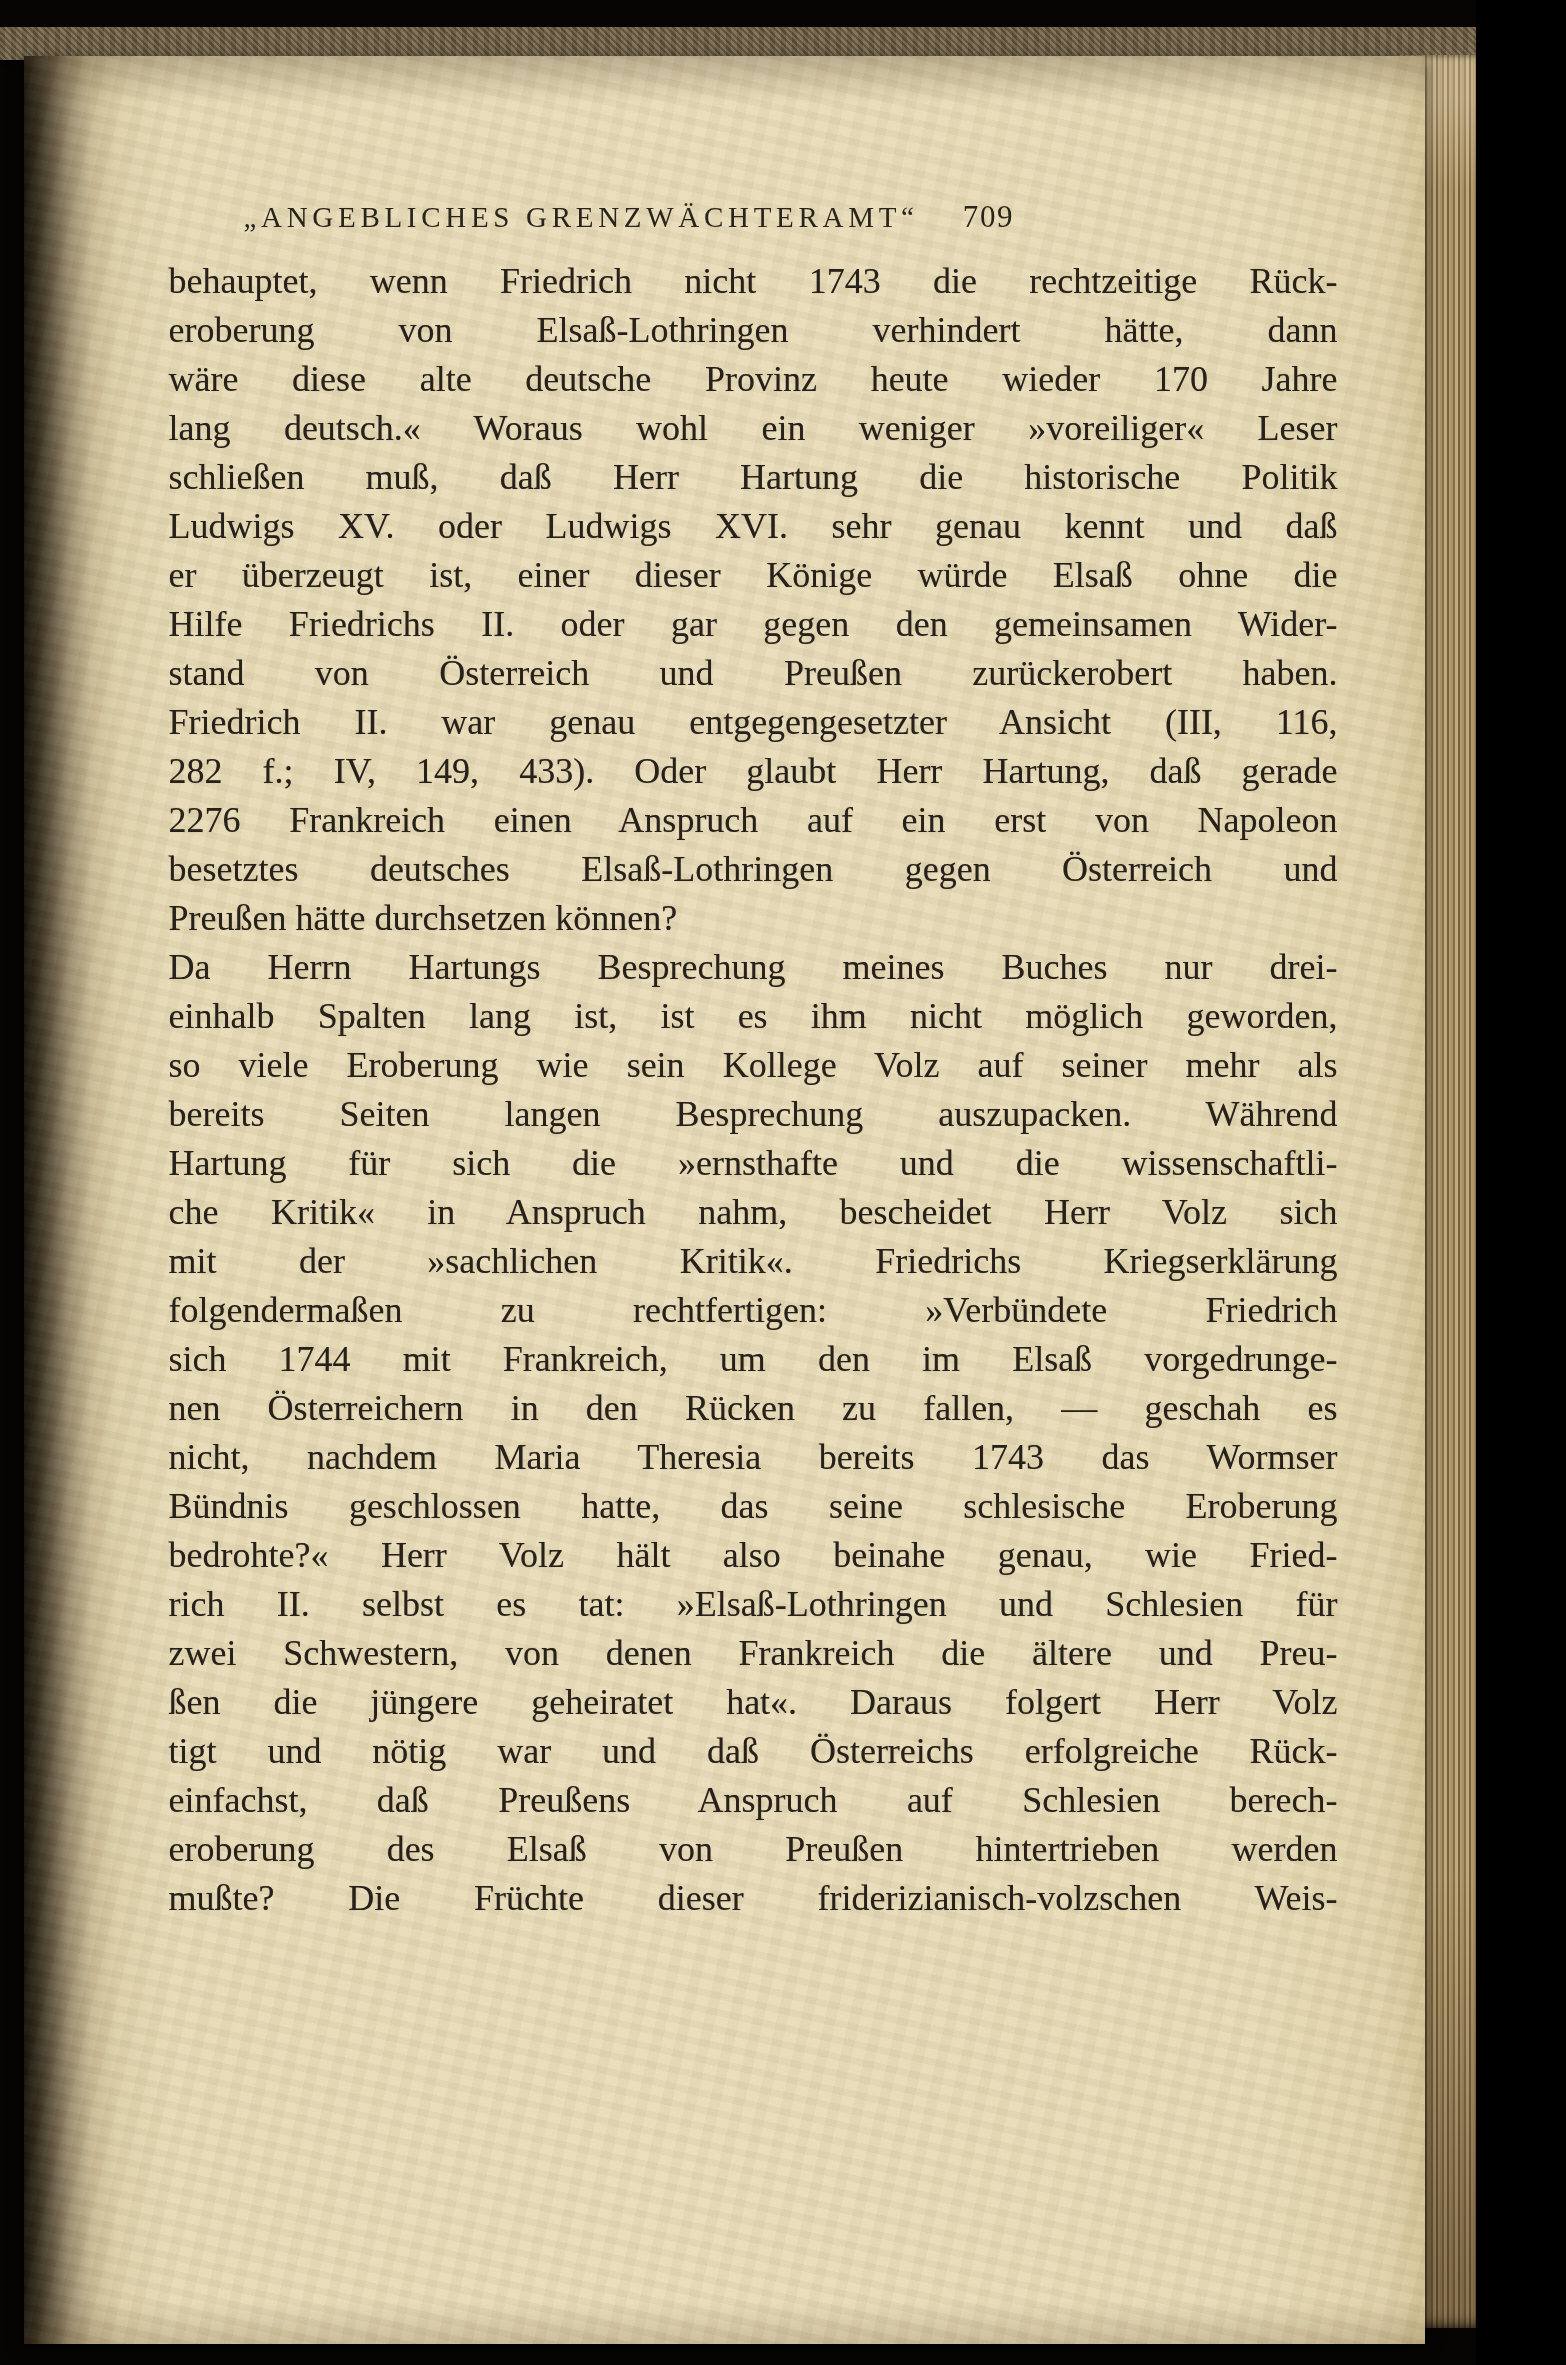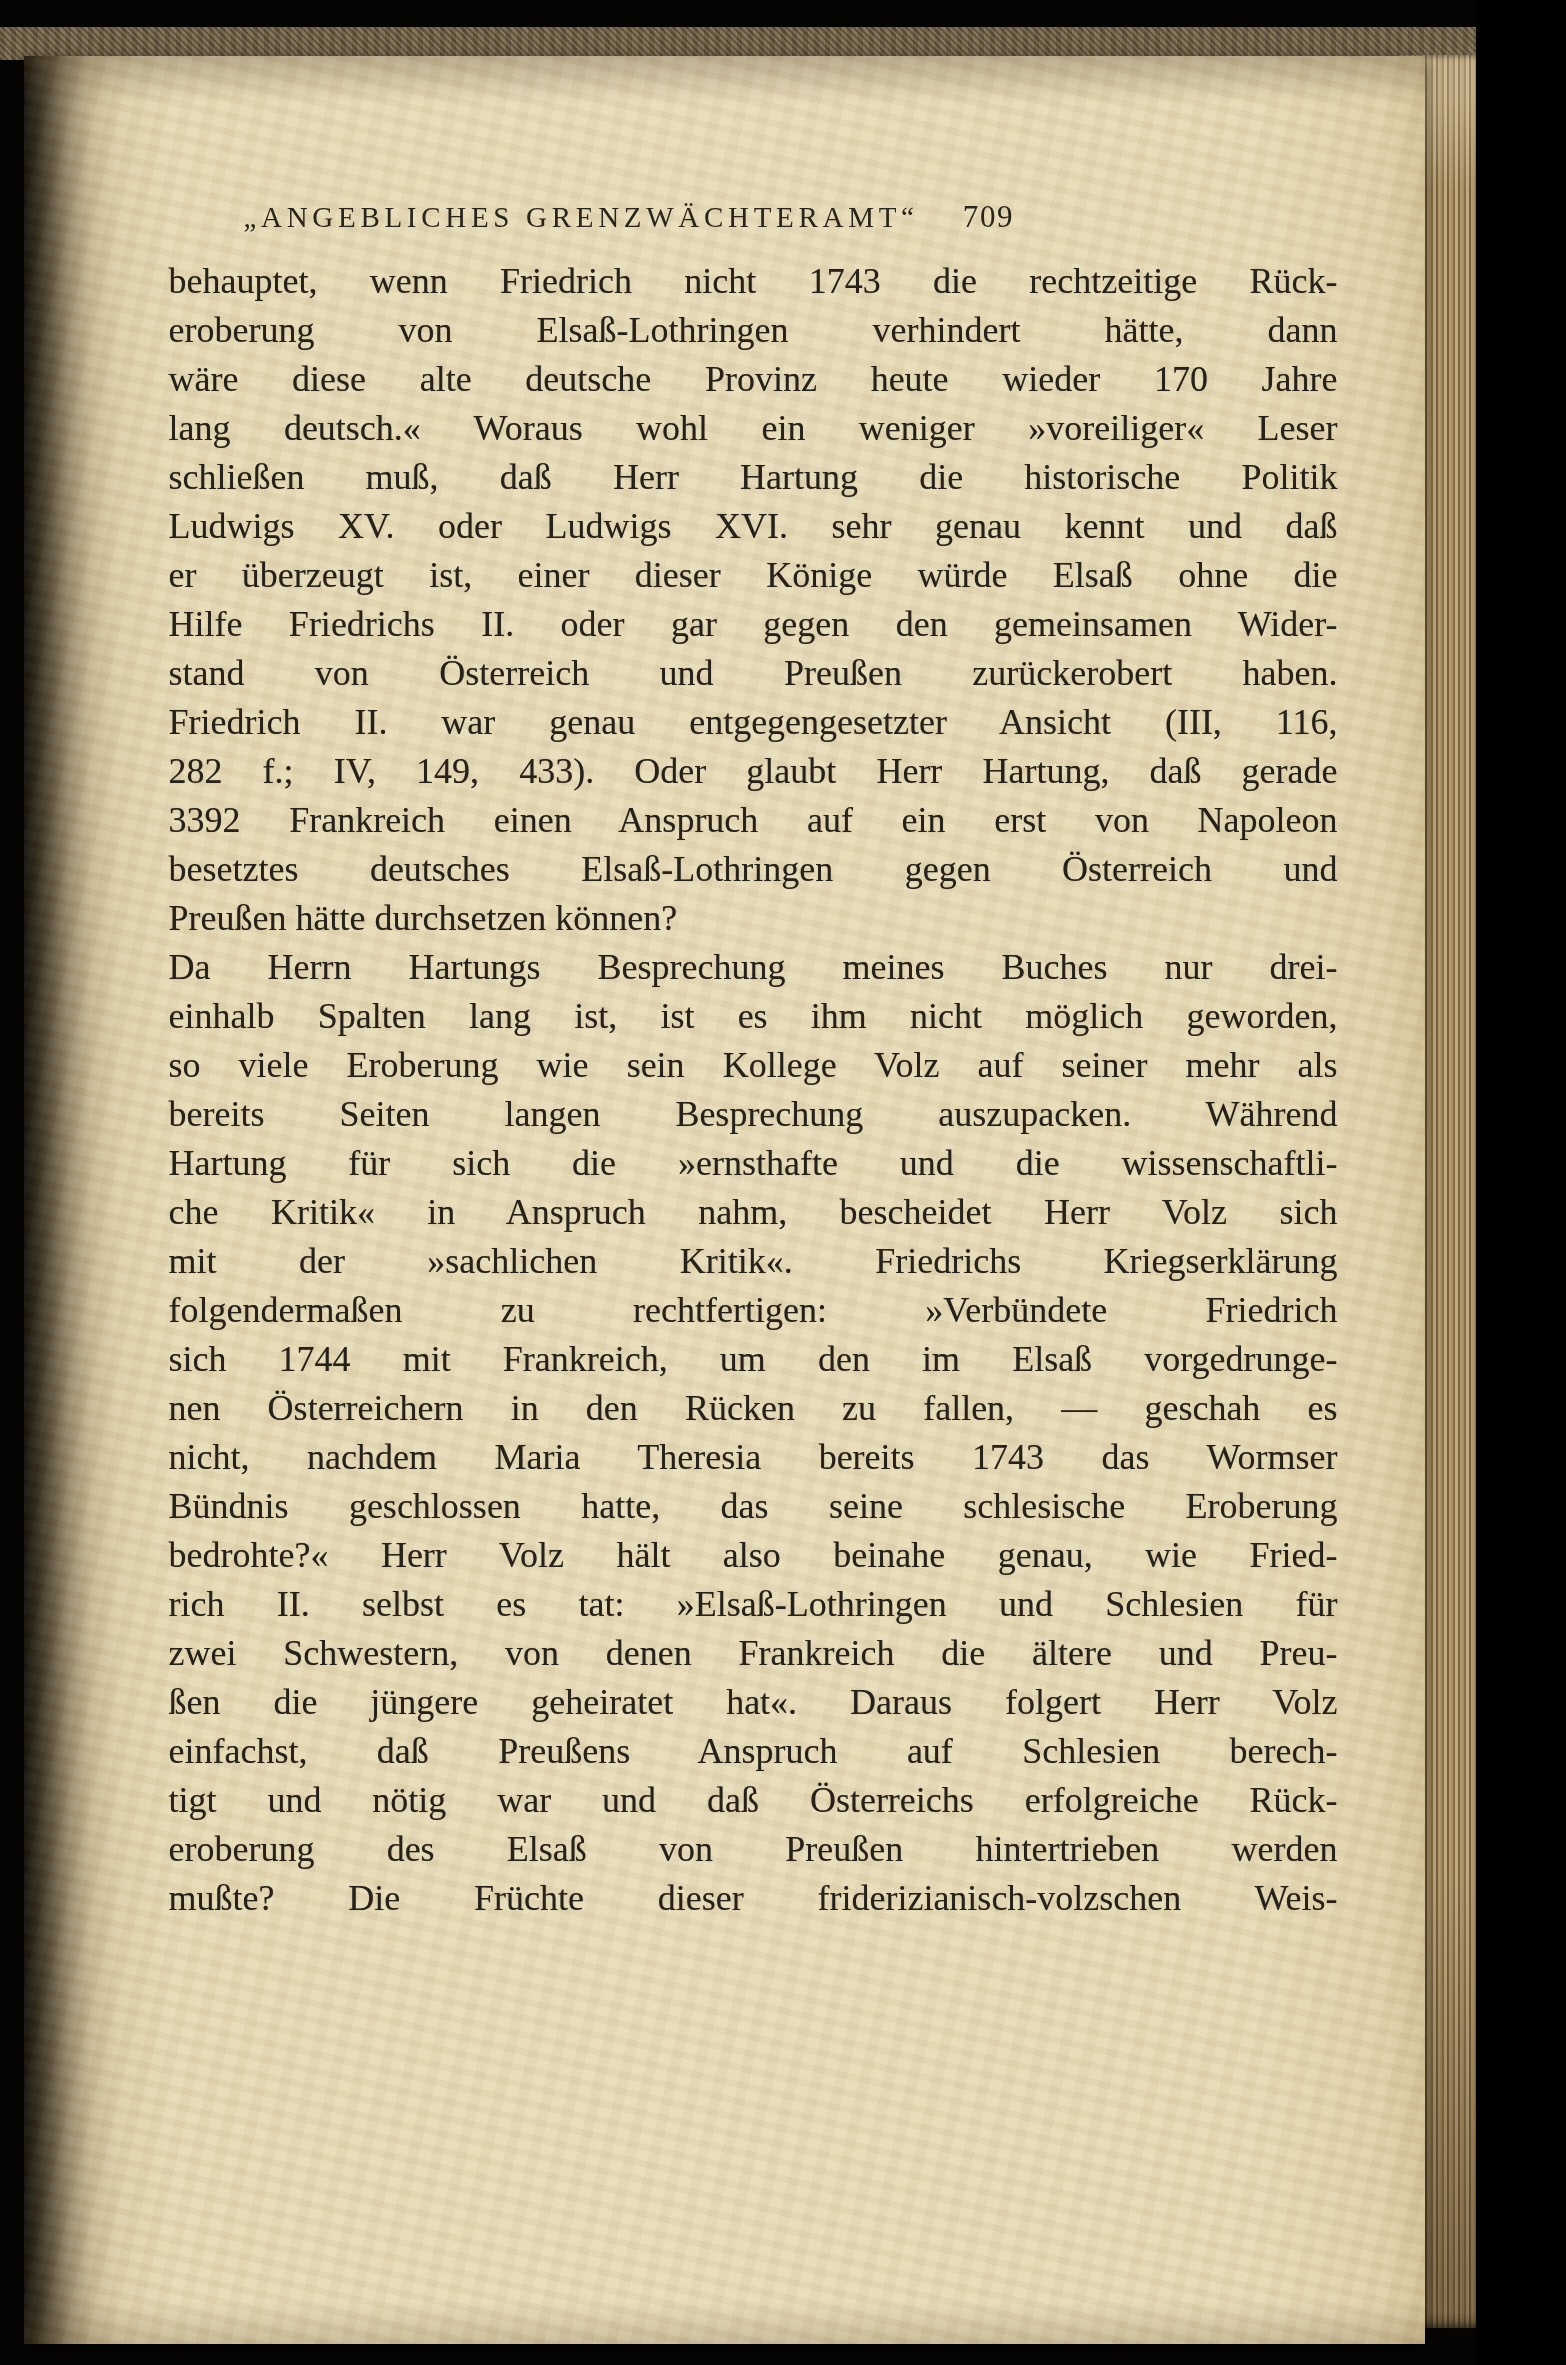--- a/index.html
+++ b/index.html
@@ -119,40 +119,40 @@
           <div class="text-line">eroberung von Elsaß-Lothringen verhindert hätte, dann</div>
           <div class="text-line">wäre diese alte deutsche Provinz heute wieder 170 Jahre</div>
           <div class="text-line">lang deutsch.« Woraus wohl ein weniger »voreiliger« Leser</div>
           <div class="text-line">schließen muß, daß Herr Hartung die historische Politik</div>
           <div class="text-line">Ludwigs XV. oder Ludwigs XVI. sehr genau kennt und daß</div>
           <div class="text-line">er überzeugt ist, einer dieser Könige würde Elsaß ohne die</div>
           <div class="text-line">Hilfe Friedrichs II. oder gar gegen den gemeinsamen Wider-</div>
           <div class="text-line">stand von Österreich und Preußen zurückerobert haben.</div>
           <div class="text-line">Friedrich II. war genau entgegengesetzter Ansicht (III, 116,</div>
           <div class="text-line">282 f.; IV, 149, 433). Oder glaubt Herr Hartung, daß gerade</div>
-          <div class="text-line">3392 Frankreich einen Anspruch auf ein erst von Napoleon</div>
+          <div class="text-line">2276 Frankreich einen Anspruch auf ein erst von Napoleon</div>
           <div class="text-line">besetztes deutsches Elsaß-Lothringen gegen Österreich und</div>
           <div class="text-line para-end">Preußen hätte durchsetzen können?</div>
           <div class="text-line">Da Herrn Hartungs Besprechung meines Buches nur drei-</div>
           <div class="text-line">einhalb Spalten lang ist, ist es ihm nicht möglich geworden,</div>
           <div class="text-line">so viele Eroberung wie sein Kollege Volz auf seiner mehr als</div>
           <div class="text-line">bereits Seiten langen Besprechung auszupacken. Während</div>
           <div class="text-line">Hartung für sich die »ernsthafte und die wissenschaftli-</div>
           <div class="text-line">che Kritik« in Anspruch nahm, bescheidet Herr Volz sich</div>
           <div class="text-line">mit der »sachlichen Kritik«. Friedrichs Kriegserklärung</div>
           <div class="text-line">folgendermaßen zu rechtfertigen: »Verbündete Friedrich</div>
           <div class="text-line">sich 1744 mit Frankreich, um den im Elsaß vorgedrunge-</div>
           <div class="text-line">nen Österreichern in den Rücken zu fallen, — geschah es</div>
           <div class="text-line">nicht, nachdem Maria Theresia bereits 1743 das Wormser</div>
           <div class="text-line">Bündnis geschlossen hatte, das seine schlesische Eroberung</div>
           <div class="text-line">bedrohte?« Herr Volz hält also beinahe genau, wie Fried-</div>
           <div class="text-line">rich II. selbst es tat: »Elsaß-Lothringen und Schlesien für</div>
           <div class="text-line">zwei Schwestern, von denen Frankreich die ältere und Preu-</div>
           <div class="text-line">ßen die jüngere geheiratet hat«. Daraus folgert Herr Volz</div>
+          <div class="text-line">tigt und nötig war und daß Österreichs erfolgreiche Rück-</div>
           <div class="text-line">einfachst, daß Preußens Anspruch auf Schlesien berech-</div>
-          <div class="text-line">tigt und nötig war und daß Österreichs erfolgreiche Rück-</div>
           <div class="text-line">eroberung des Elsaß von Preußen hintertrieben werden</div>
           <div class="text-line">mußte? Die Früchte dieser friderizianisch-volzschen Weis-</div>
         </div>
     </div>
   </div>
 </div>
 
 
 </body></html>

